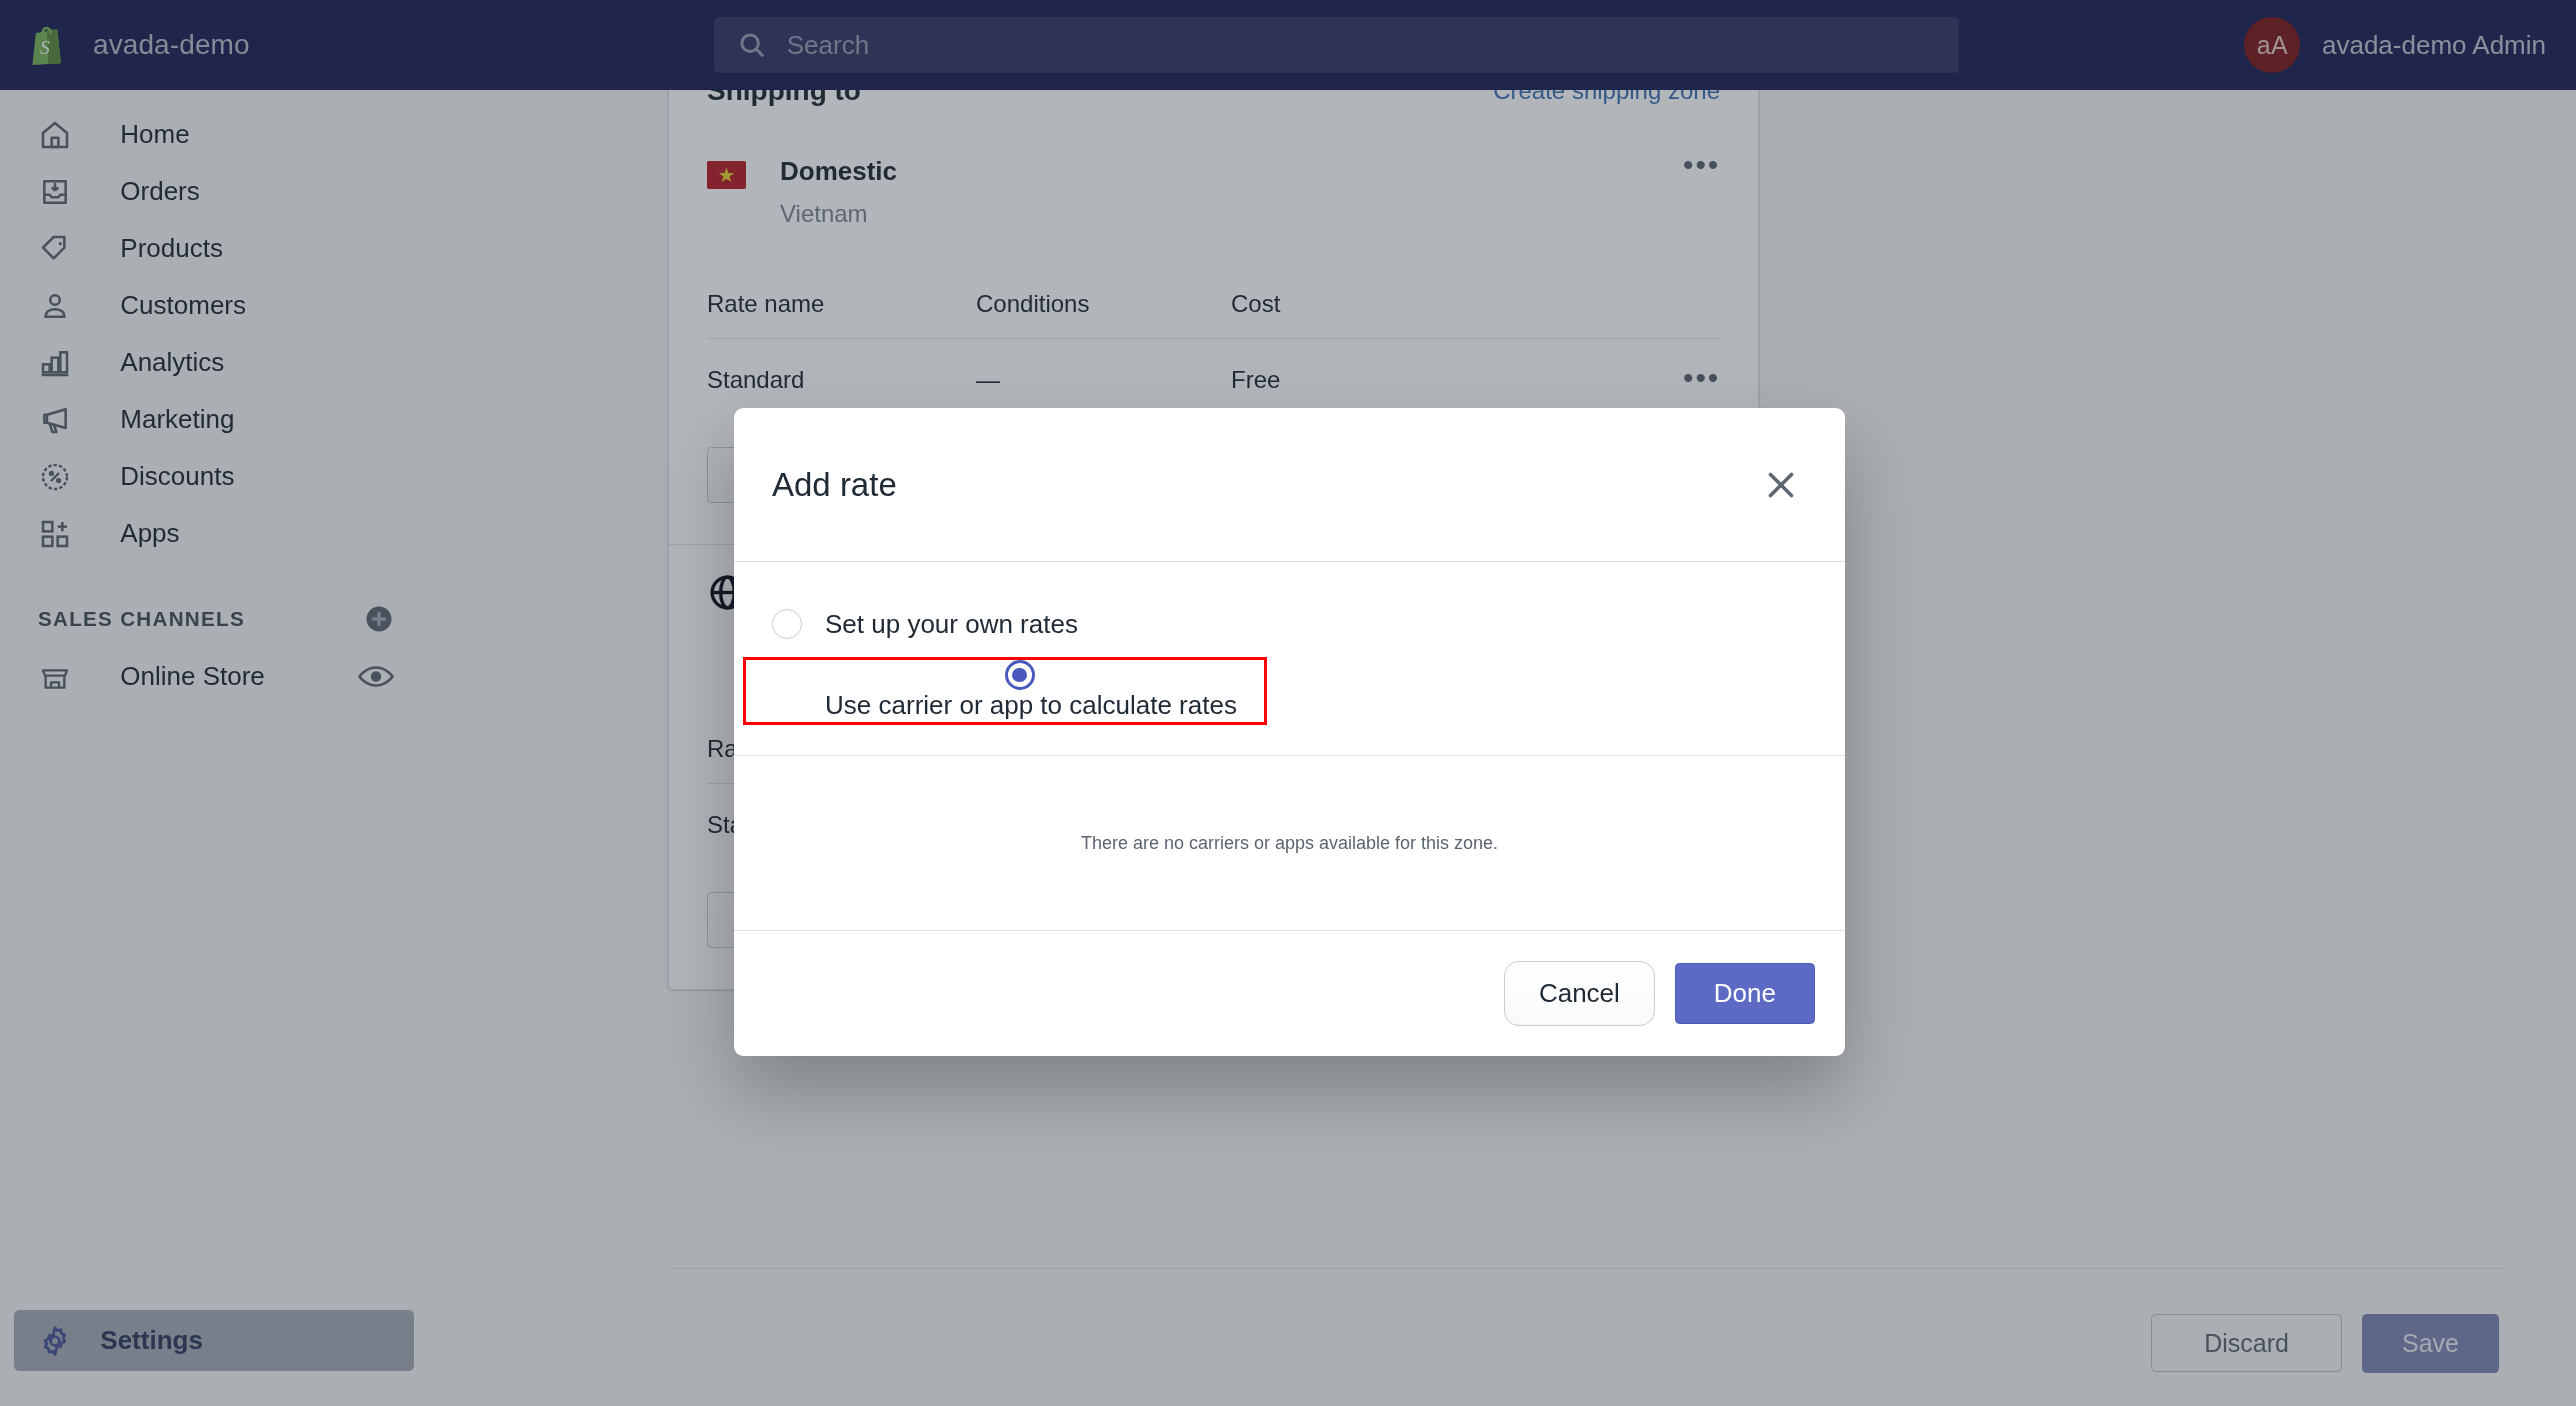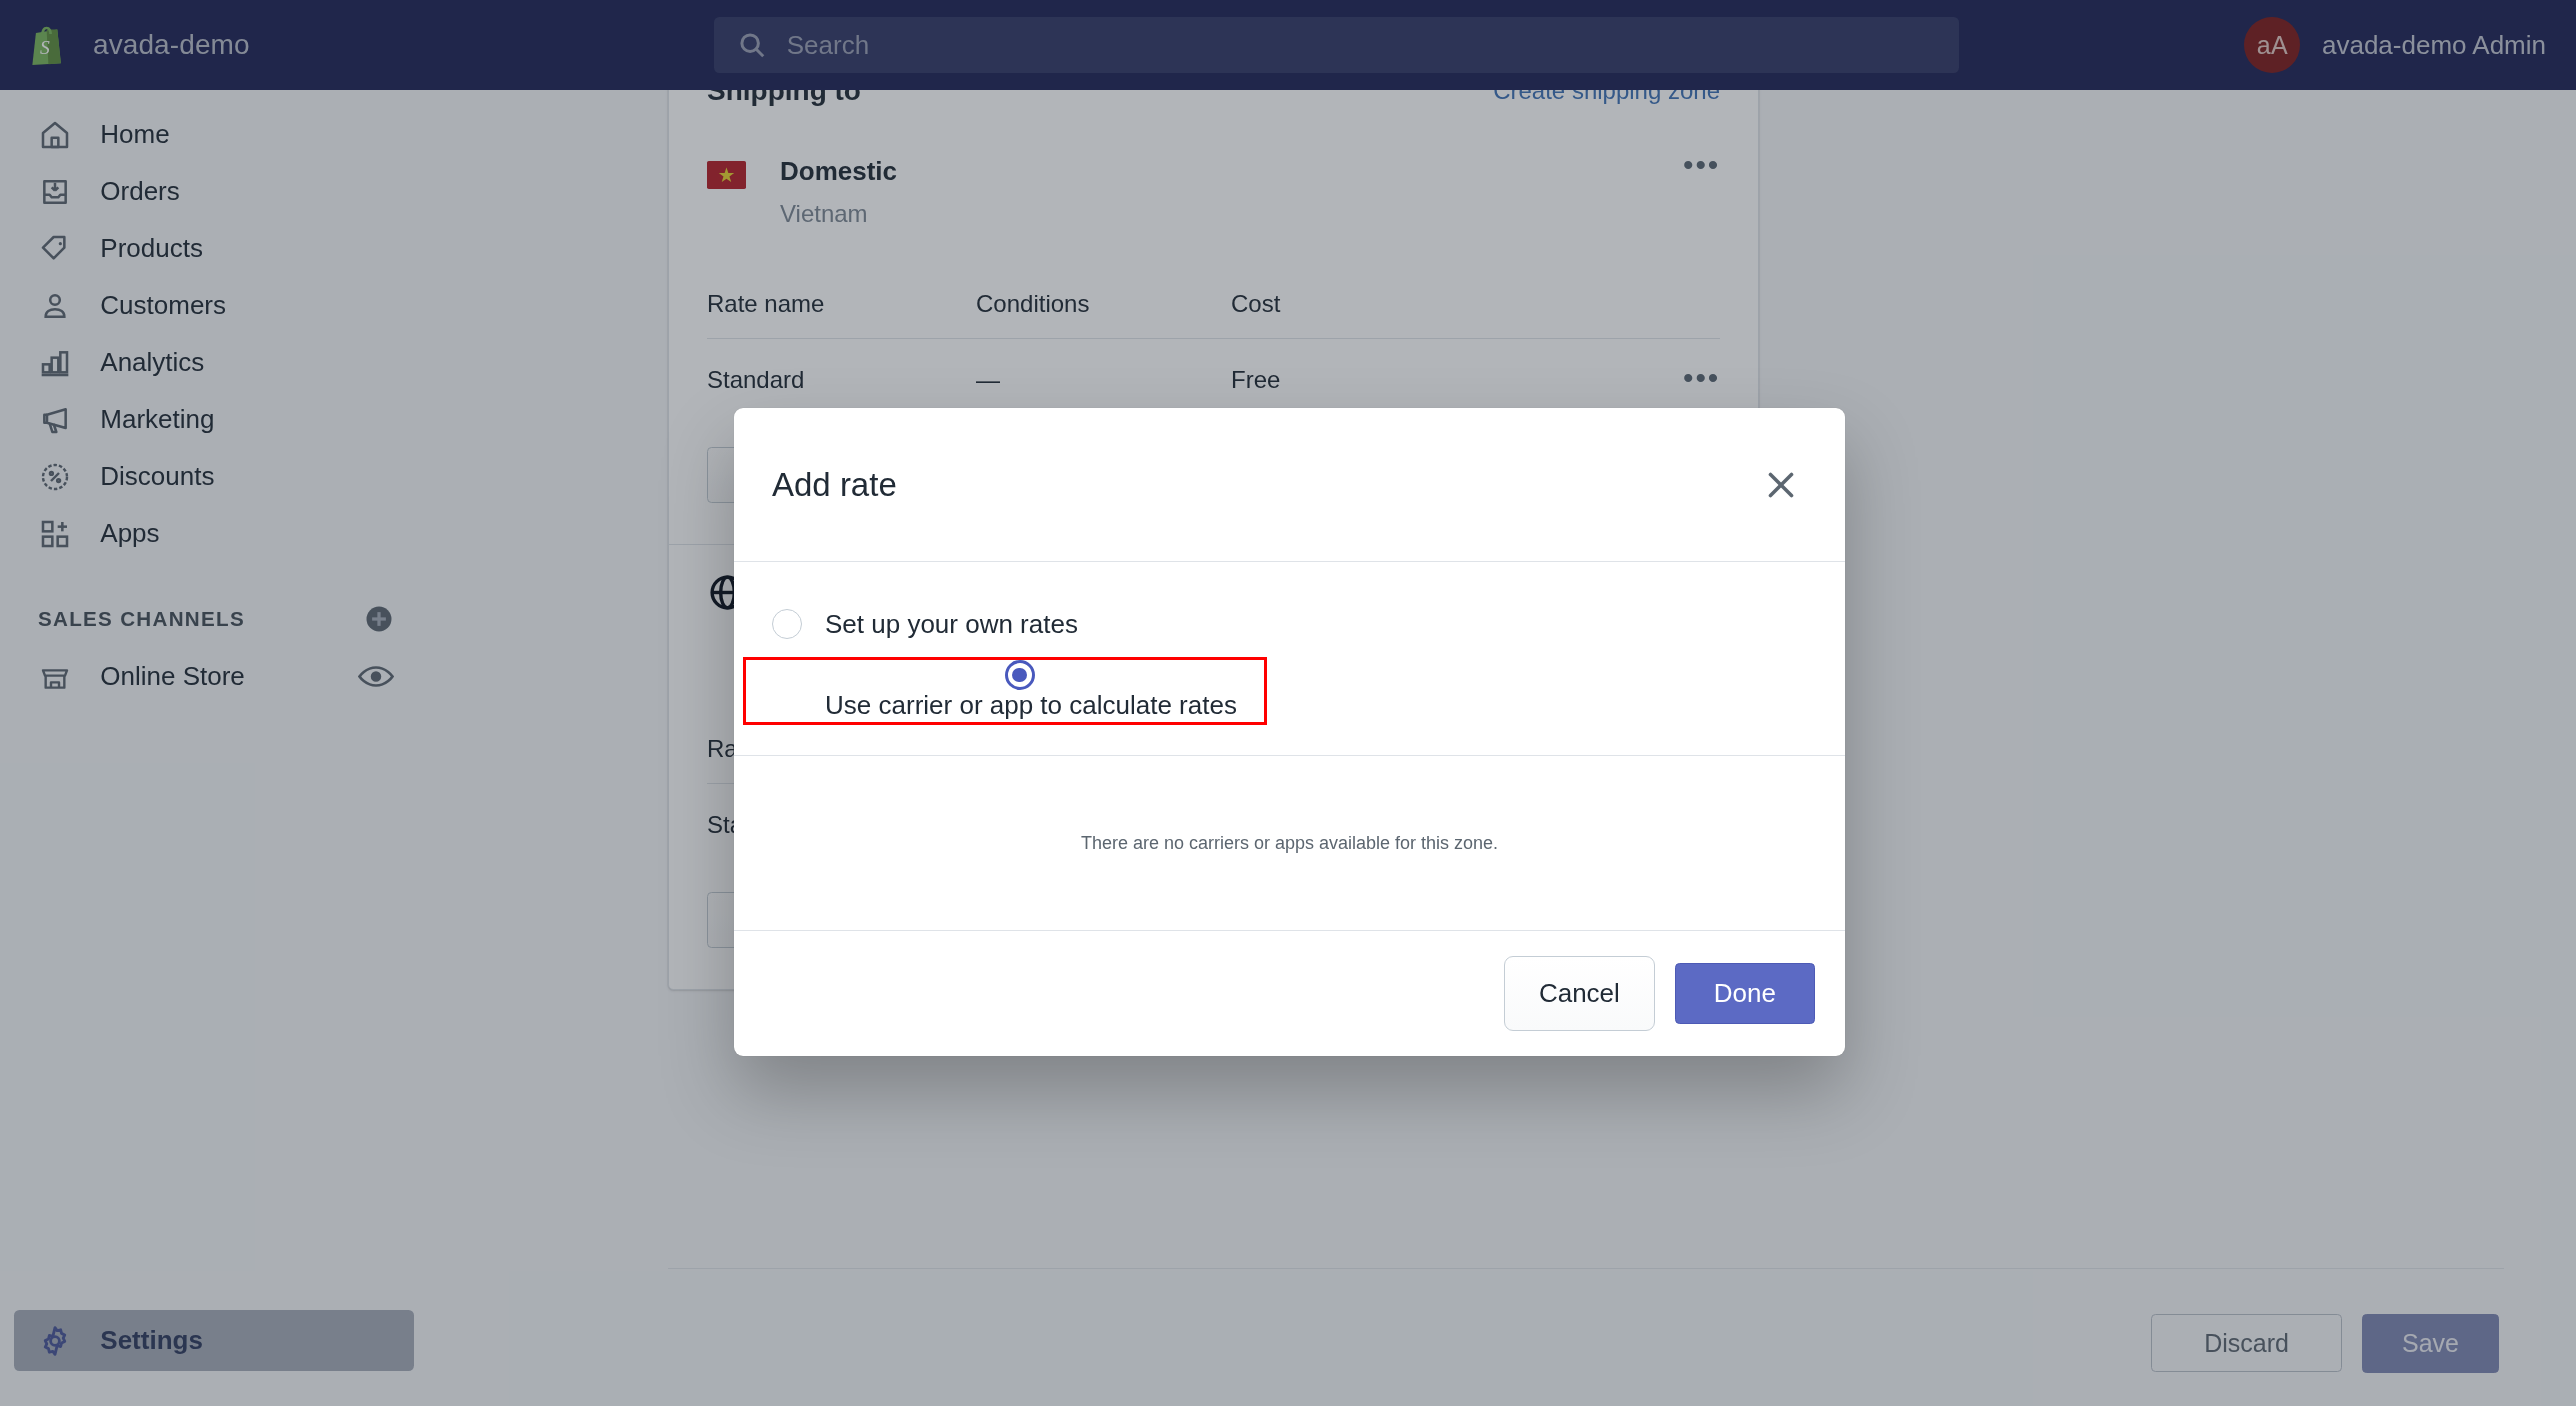--- a/index.html
+++ b/index.html
@@ -44,21 +44,21 @@
   .sidebar {
     position: absolute; top: 90px; left: 0;
     width: 428px; height: 1317px;
     background: #f4f6f8;
     z-index: 30;
   }
   .nav-list { padding-top: 16px; }
   .nav-item {
     display: flex; align-items: center;
     height: 57px; margin: 0 14.3px; padding-left: 23px;
-    border-radius: 5.4px; cursor: pointer;
+    border-radius: 5.4px; cursor: pointer; gap: 20px;
   }
   .nav-ico { width: 36px; height: 36px; flex: none; display:flex; align-items:center; justify-content:center; }
   .nav-label { margin-left: 27px; font-size: 26px; color: #212b36; }
 
   .sect-head {
     display: flex; align-items: center; justify-content: space-between;
     margin: 36px 34px 9px 38px; height: 41px;
   }
   .sect-title { font-size: 20.6px; font-weight: 700; letter-spacing: 1.3px; color: #46505a; }
   .plus-ico { width: 30px; height: 30px; }
@@ -198,23 +198,23 @@
     height: 175px; display: flex; align-items: center; justify-content: center;
     border-bottom: 0.9px solid #dfe3e8;
   }
   .empty-text { font-size: 18px; color: #5c6670; }
 
   .modal-foot {
     height: 125px; display: flex; align-items: center; justify-content: flex-end;
     gap: 20px; padding-right: 30px;
   }
   .btn-cancel {
-    height: 75px; padding: 5px 34px; font-size: 26px; color: #212b36;
+    height: 65px; padding: 5px 34px; font-size: 26px; color: #212b36;
     background: linear-gradient(180deg,#fff,#f9fafb);
-    border: 0.9px solid #c4cdd5; border-radius: 9px;
+    border: 0.9px solid #c4cdd5; border-radius: 15px;
     display: flex; align-items: center; cursor: pointer;
   }
   .btn-done {
     height: 61px; padding: 0 38px; font-size: 26px; color: #ffffff;
     background: #5c6ac4; border: 0.9px solid #4d5ab5; border-radius: 4.5px;
     display: flex; align-items: center; cursor: pointer;
   }
 </style>
 </head>
 <body>

